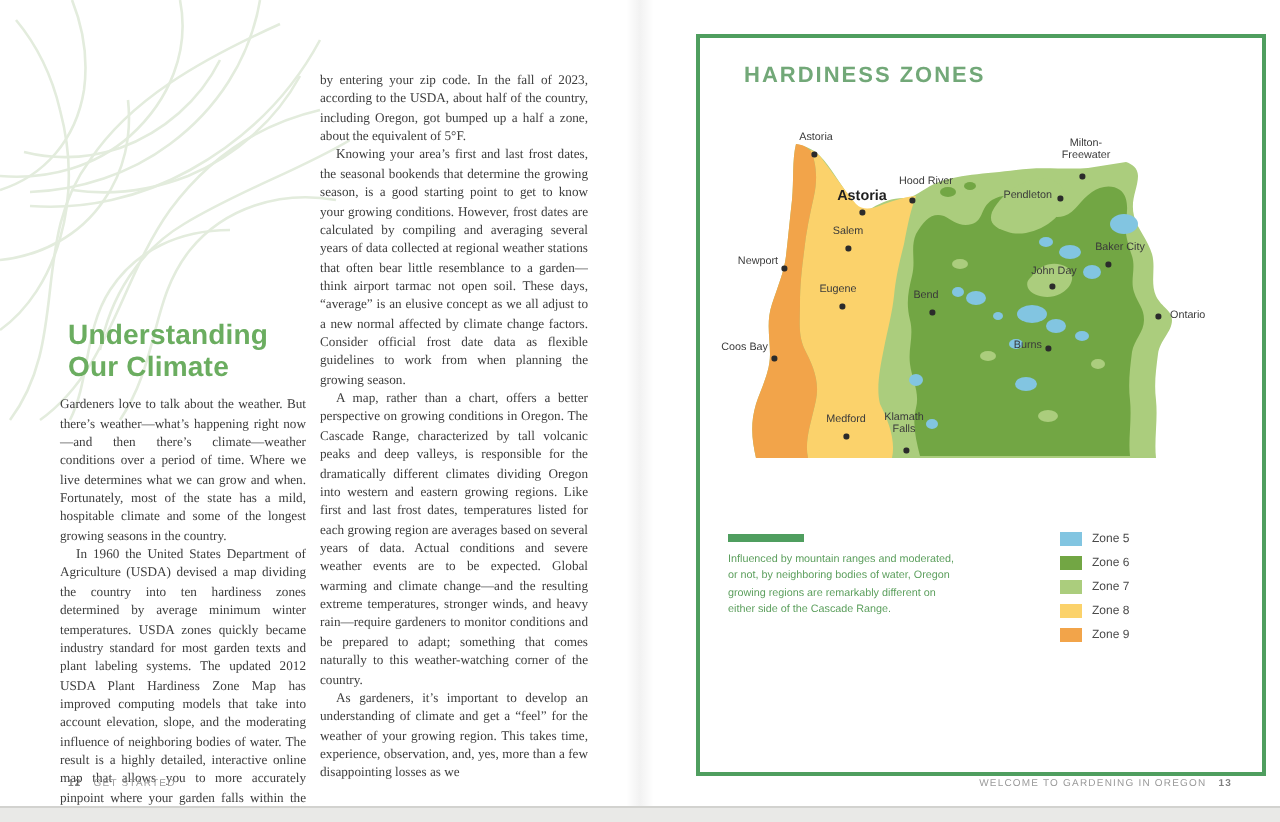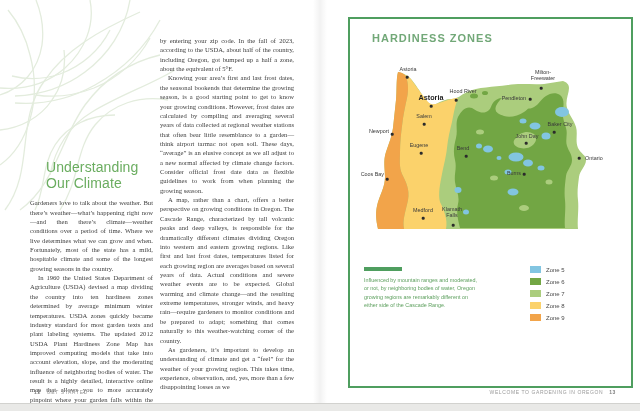--- a/index.html
+++ b/index.html
@@ -7,22 +7,22 @@
           font-family:"Liberation Sans",sans-serif;}
   #pages{position:absolute;left:0;top:0;width:640px;height:404px;background:#ffffff;}
   #gutter{position:absolute;left:313px;top:0;width:14px;height:404px;
           background:linear-gradient(90deg,rgba(0,0,0,0) 0%,rgba(0,0,0,.05) 50%,rgba(0,0,0,0) 100%);}
   #bottom-edge{position:absolute;left:0;top:403px;width:640px;height:8px;background:#e9e9e7;border-top:1px solid #d2d2cf;}
 
   
   #leaf-art{position:absolute;left:0;top:0;}
   #col1{position:absolute;left:30px;top:159px;width:123px;}
   #col2{position:absolute;left:160px;top:36px;width:134px;}
-  .heading{font-weight:normal;font-size:14px;line-height:1.15;color:var(--heading);
-           letter-spacing:.1px;margin:0 0 7px 16px;}
+  .heading{font-weight:bold;font-size:14px;line-height:1.15;color:var(--heading);
+           letter-spacing:.1px;margin:0 0 7px 4px;}
   .bodycol p{font-family:"Liberation Serif",serif;font-size:6.6px;line-height:1.42;
              color:#3d3d3d;text-align:justify;margin:0;}
   .bodycol p.indent{text-indent:8px;}
   .footer{position:absolute;top:389px;font-size:5px;letter-spacing:.6px;color:#9a9a9a;}
   .footer .pgnum{color:#7f7f7f;font-weight:bold;margin:0 4px;}
   #footer-left{left:30px;}
   #footer-right{left:430px;width:190px;text-align:right;}
 
   
   #frame{position:absolute;left:348px;top:17px;width:281px;height:367px;border:2px solid var(--frame);}

